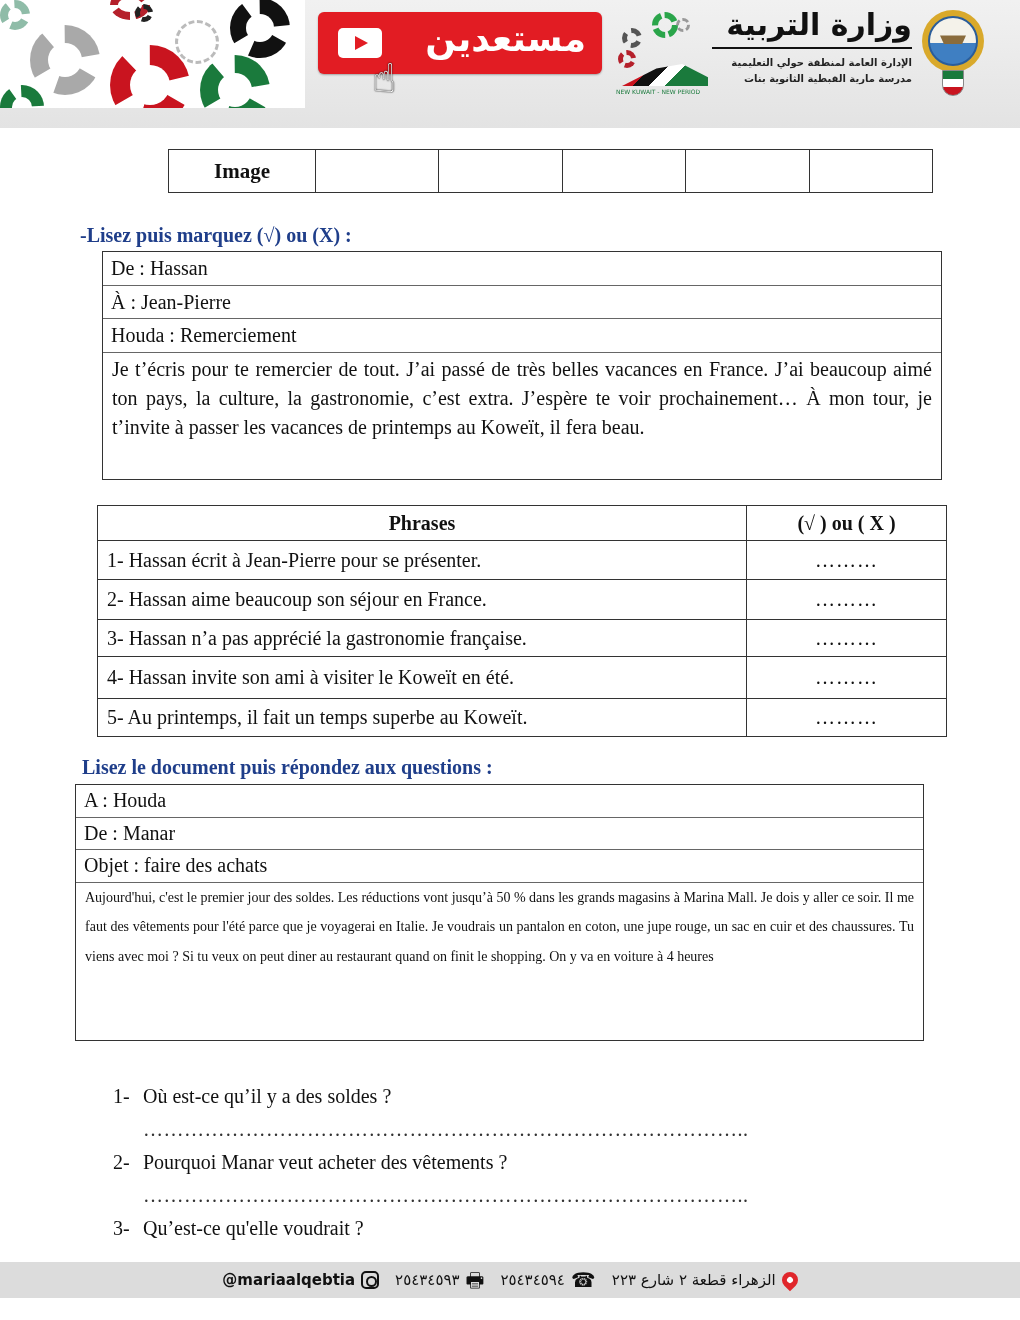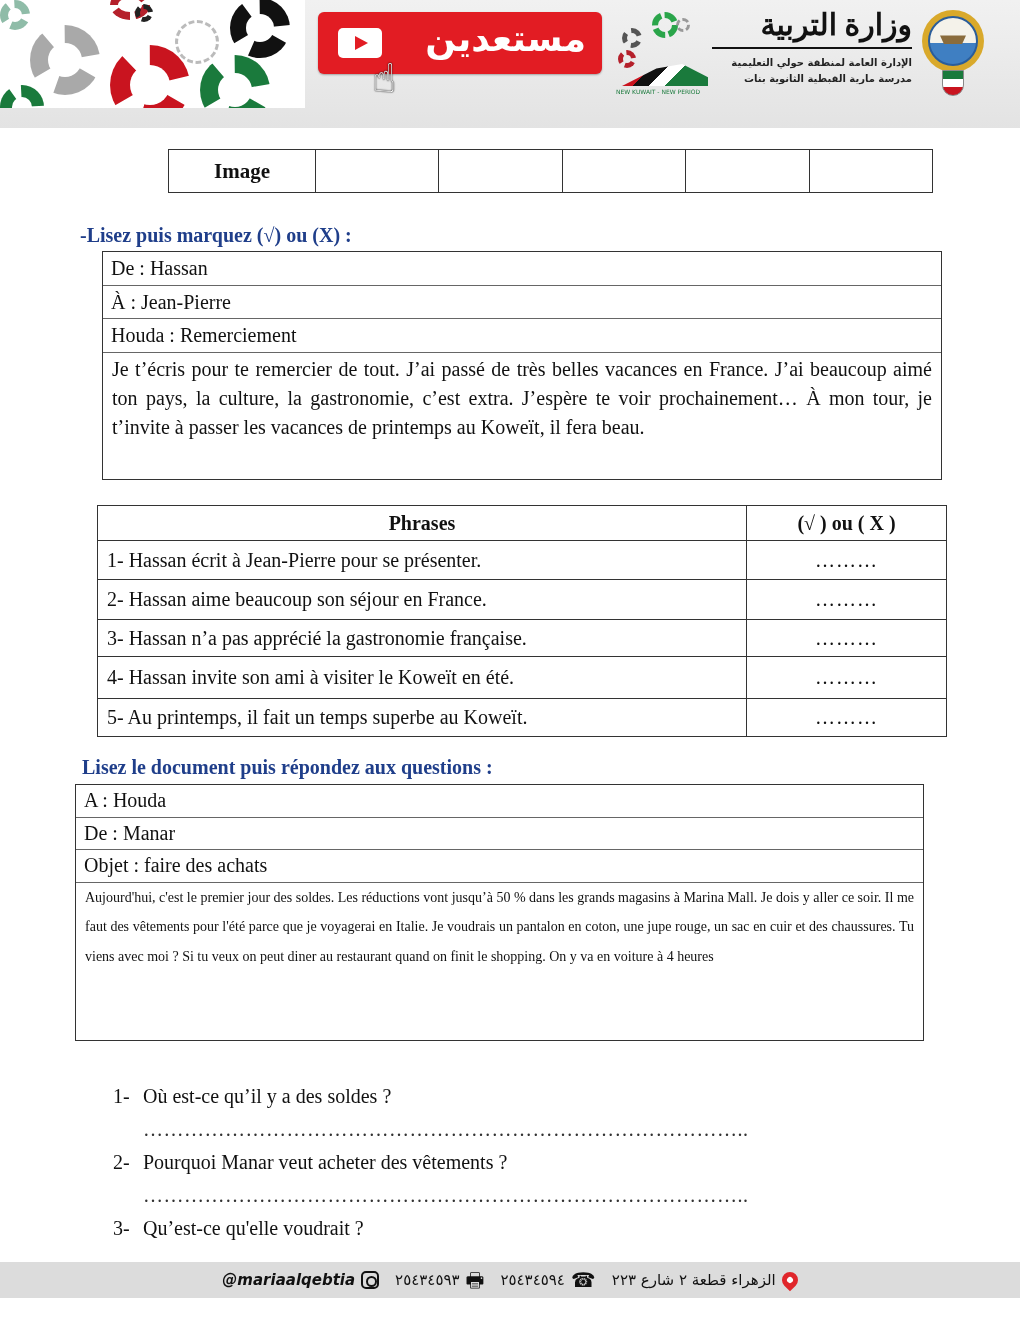--- a/index.html
+++ b/index.html
@@ -36,21 +36,21 @@
   .kuwait-logo { position: absolute; left: 614px; top: 10px; width: 96px; height: 90px; }
   .kl-gear { position: absolute; border-radius: 50%; border-style: dashed; }
   .kl-wave { position: absolute; left: 8px; top: 54px; width: 86px; height: 22px;
              background: linear-gradient(135deg, #c9141f 0 30%, #111 30% 45%, #fff 45% 60%, #1a7a3c 60%);
              clip-path: polygon(0 100%, 40% 20%, 70% 0, 100% 60%, 100% 100%); }
   .kl-caption { position: absolute; left: 2px; top: 78px; font-size: 6px; color: #1a7a3c;
                 font-family: "DejaVu Sans", sans-serif; white-space: nowrap; }
 
   .ministry { position: absolute; left: 712px; top: 6px; width: 200px; text-align: right; direction: rtl;
               font-family: "DejaVu Sans", sans-serif; }
-  .ministry-title { font-size: 30px; font-weight: bold; color: #111; line-height: 38px; font-family: Liberation Serif, serif; }
+  .ministry-title { font-size: 30px; font-weight: bold; color: #111; line-height: 38px; }
   .ministry-rule { height: 2px; background: #111; margin: 3px 0 6px 0; }
   .ministry-sub { font-size: 10px; color: #222; line-height: 16px; font-weight: bold; }
   .emblem { position: absolute; left: 918px; top: 8px; width: 72px; height: 90px; }
   .em-ring { position: absolute; left: 4px; top: 2px; width: 62px; height: 62px; border-radius: 50%;
              background: #d9a92b; }
   .em-inner { position: absolute; left: 10px; top: 8px; width: 50px; height: 50px; border-radius: 50%;
               background: linear-gradient(#f4f2ea 0 55%, #3f7fc2 55%); border: 2px solid #2a5d9a; box-sizing: border-box; }
   .em-ship { position: absolute; left: 22px; top: 22px; width: 26px; height: 14px; background: #8a6c3c;
              clip-path: polygon(0 40%, 100% 40%, 85% 100%, 15% 100%); }
   .em-shield { position: absolute; left: 24px; top: 62px; width: 22px; height: 26px;
@@ -93,21 +93,21 @@
   .questions { position: absolute; left: 113px; top: 1081px; width: 640px; font-size: 20px; }
   .q { display: flex; height: 33px; line-height: 30px; }
   .q-num { width: 30px; }
   .answer-line { padding-left: 30px; height: 33px; line-height: 30px; letter-spacing: 0.5px; color: #333; overflow: hidden; white-space: nowrap; }
 
   
   .footer { position: absolute; left: 0; top: 1262px; width: 1020px; height: 36px; background: #dcdcdc;
             display: flex; align-items: center; justify-content: center; gap: 16px;
             font-family: "DejaVu Sans", sans-serif; font-size: 15px; color: #111; }
   .f-item { display: flex; align-items: center; gap: 6px; }
-  .f-handle { font-weight: bold; font-style: italic; }
+  .f-handle { font-weight: bold; }
   .ig-icon { width: 18px; height: 18px; border: 2.5px solid #111; border-radius: 5px; position: relative; box-sizing: border-box; }
   .ig-icon::after { content: ""; position: absolute; left: 3px; top: 3px; width: 7px; height: 7px; border: 2px solid #111; border-radius: 50%; }
   .fax-icon, .phone-icon { font-size: 20px; line-height: 1; }
   .phone-icon { color: #111; }
   .pin-icon { width: 16px; height: 16px; background: #e0262b; border-radius: 50% 50% 50% 0; transform: rotate(-45deg); position: relative; }
   .pin-icon::after { content: ""; position: absolute; left: 5px; top: 5px; width: 6px; height: 6px; border-radius: 50%; background: #fff; }
   .rtl { direction: rtl; }
 </style>
 </head>
 <body>

